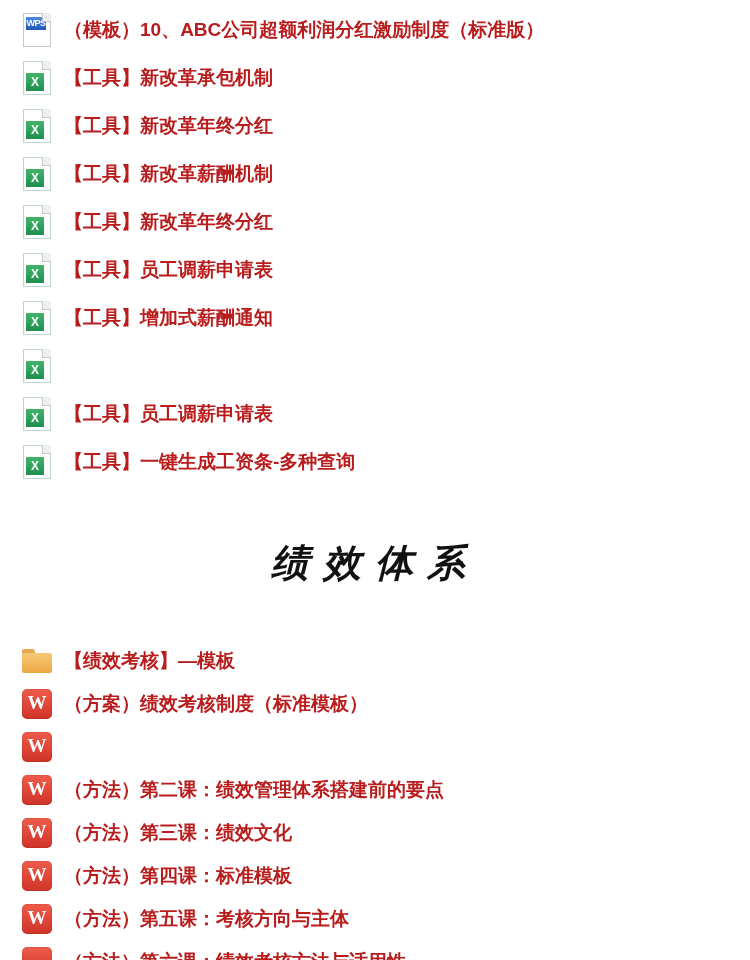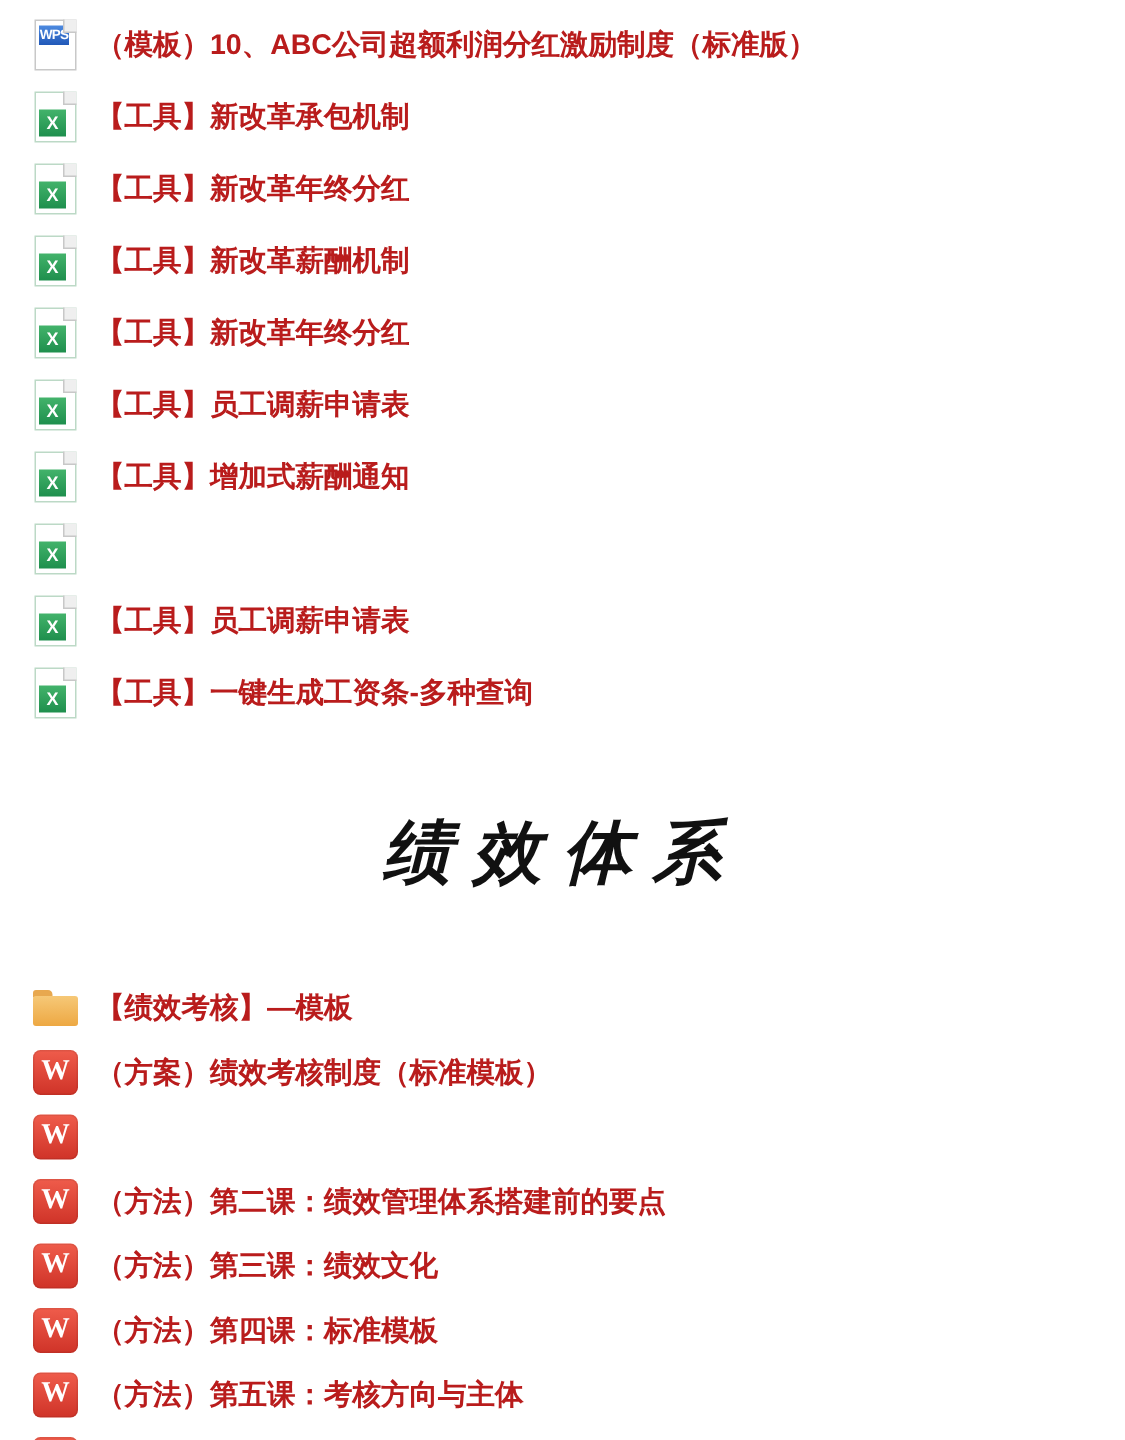--- a/index.html
+++ b/index.html
@@ -153,21 +153,21 @@
     color: #b91c1c;
     white-space: nowrap;
     letter-spacing: 0px;
     font-family: "Liberation Sans", sans-serif;
   }
 
   
   .section-heading {
     text-align: center;
     font-family: "Liberation Serif", serif;
-    font-size: 46px;
+    font-size: 38px;
     font-weight: bold;
     font-style: italic;
     letter-spacing: 14px;
     color: #111111;
     padding: 0;
     margin: 0;
   }
 
   .spacer-top { height: 6px; }
   .gap-before-heading { height: 52px; }

